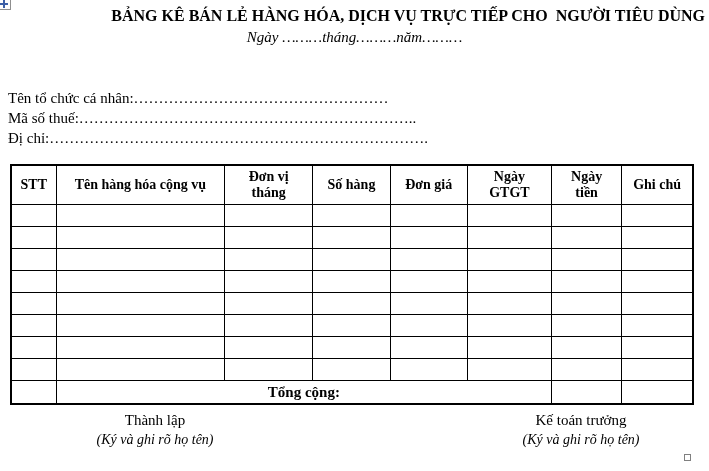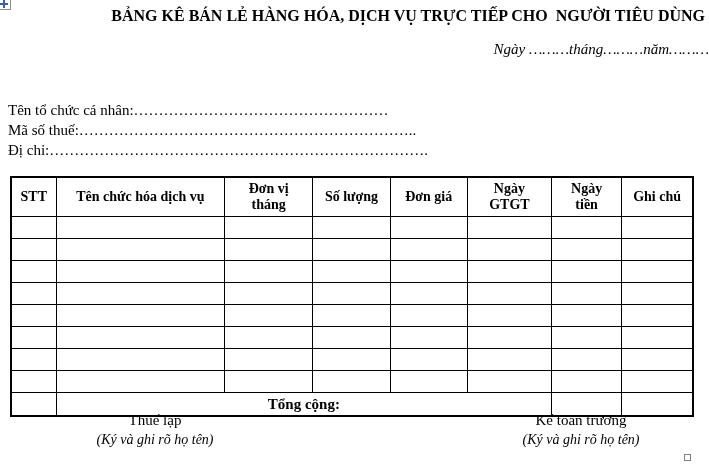--- a/index.html
+++ b/index.html
@@ -13,22 +13,22 @@
   }
   .doc-title {
     margin:6px 4px 0 4px;
     text-align:right;
     font-size:16px;
     font-weight:bold;
     line-height:20px;
     white-space:pre-wrap;
   }
   .date-line {
-    margin-top:14px;
-    text-align:right;
+    margin-top:2px;
+    text-align:center;
     font-style:italic;
     font-size:15px;
     line-height:18px;
     white-space:pre-wrap;
   }
   .info-block {
     margin:42px 0 0 8px;
     font-size:15px;
     line-height:20px;
   }
@@ -124,24 +124,24 @@
       <col class="col-unit">
       <col class="col-qty">
     <col class="col-price">
       <col class="col-vat">
       <col class="col-amt">
       <col class="col-note">
   </colgroup>
   <thead>
     <tr>
         <th>STT</th>
-        <th>Tên chức hóa dịch vụ</th>
+        <th>Tên hàng hóa cộng vụ</th>
         <th>Đơn vị
 tháng</th>
-        <th>Số lượng</th>
+        <th>Số hàng</th>
         <th>Đơn giá</th>
         <th>Ngày
 GTGT</th>
         <th>Ngày
 tiền</th>
         <th>Ghi chú</th>
       </tr>
   </thead>
   <tbody>
       <tr>
@@ -229,21 +229,21 @@
     <tr class="total-row">
       <td></td>
       <td class="total-label" id="total-label-cell" colspan="5">Tổng cộng:</td>
       <td></td>
       <td></td>
     </tr>
   </tfoot>
 </table>
 
 <div class="signature signature-left">
-  <div>Thuế lập</div>
+  <div>Thành lập</div>
   <div class="sig-note">(Ký và ghi rõ họ tên)</div>
 </div>
 
 <div class="signature signature-right">
   <div>Kế toán trưởng</div>
   <div class="sig-note">(Ký và ghi rõ họ tên)</div>
 </div>
 
 <div class="end-marker"></div>
 

